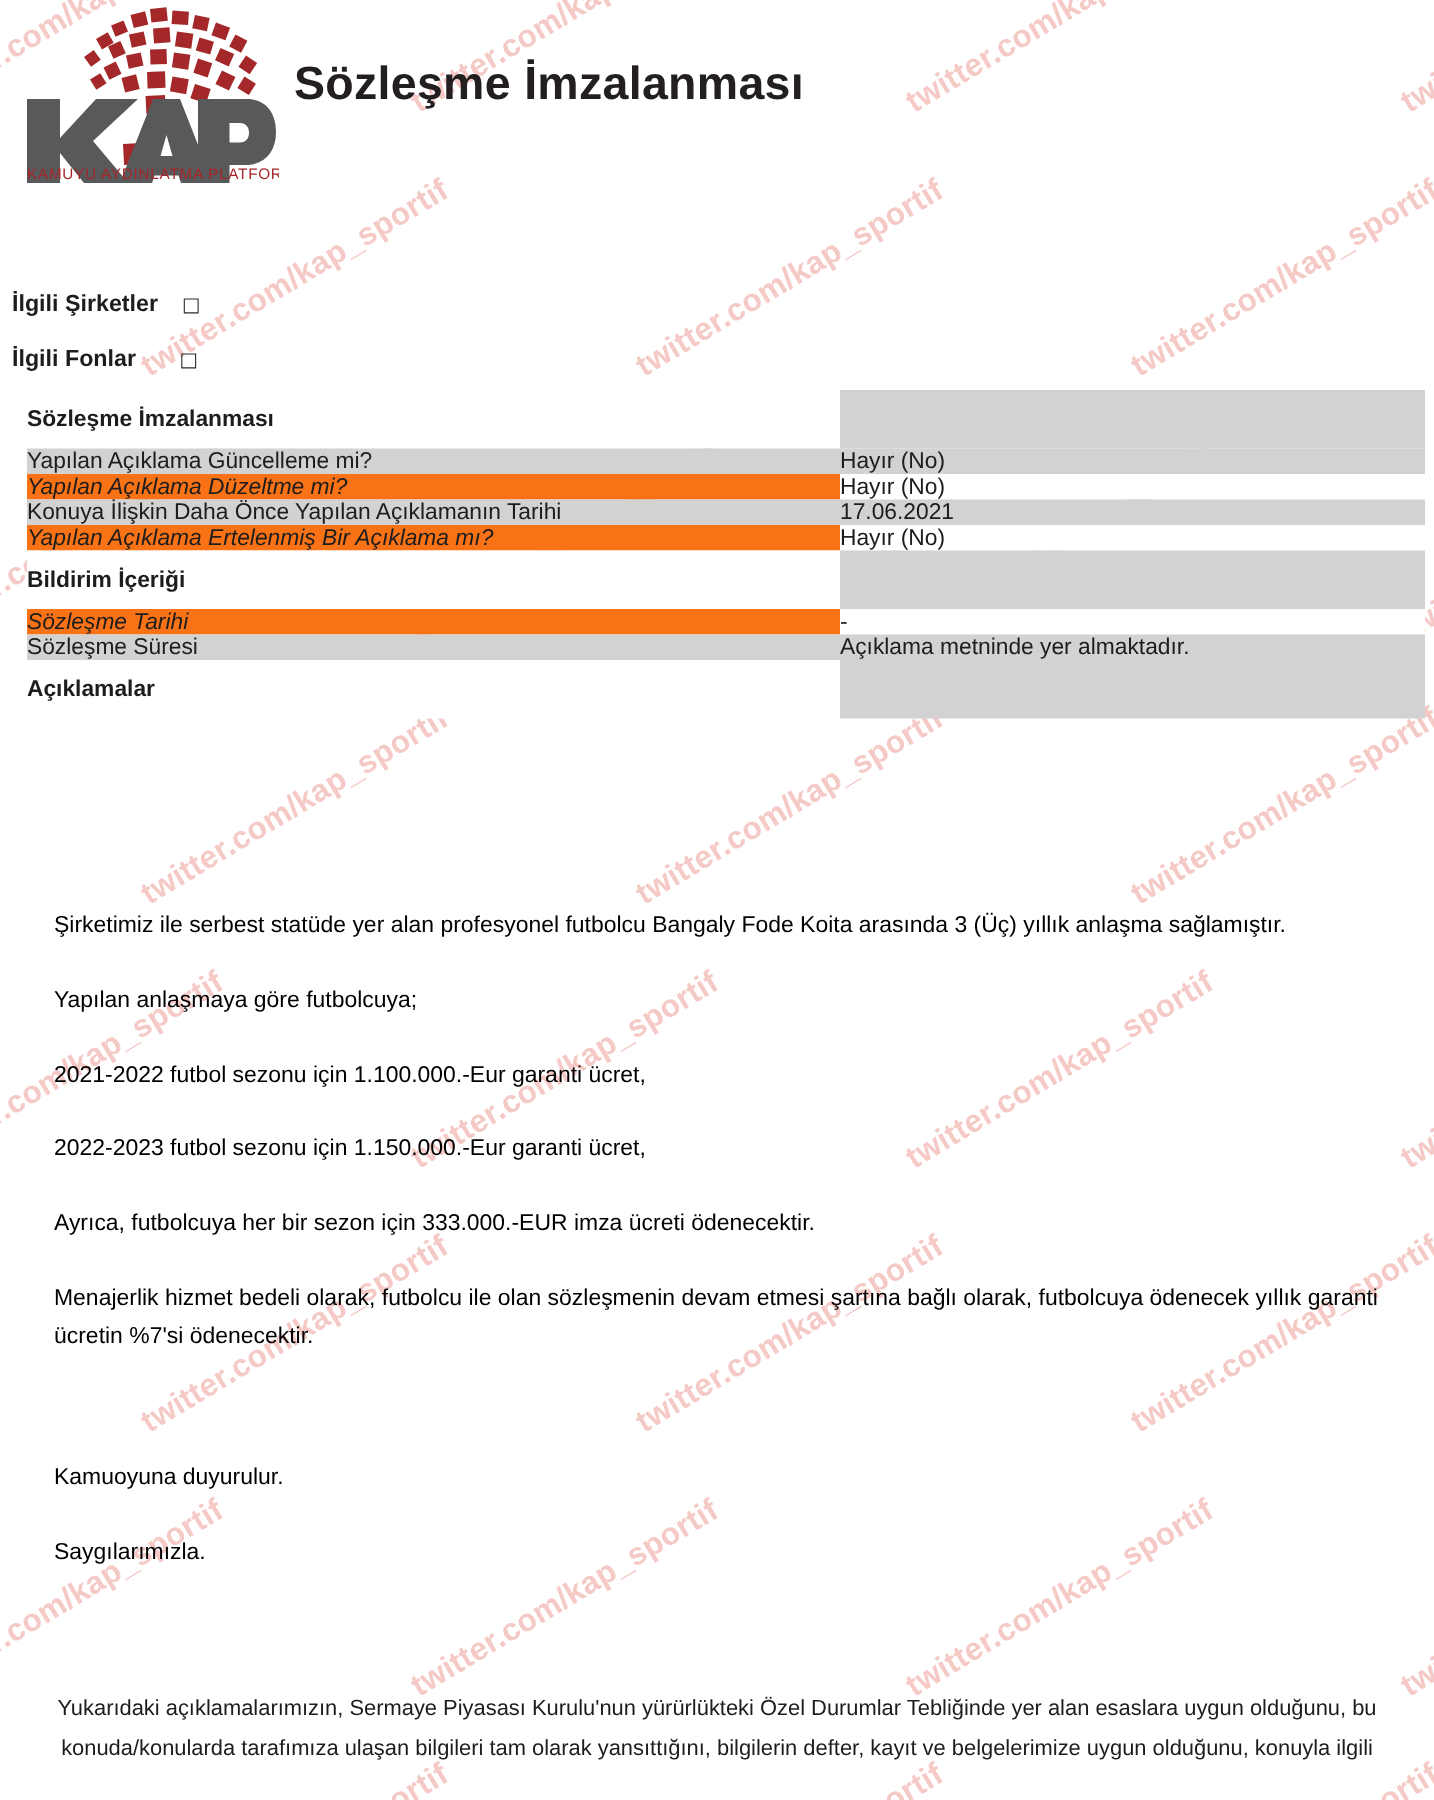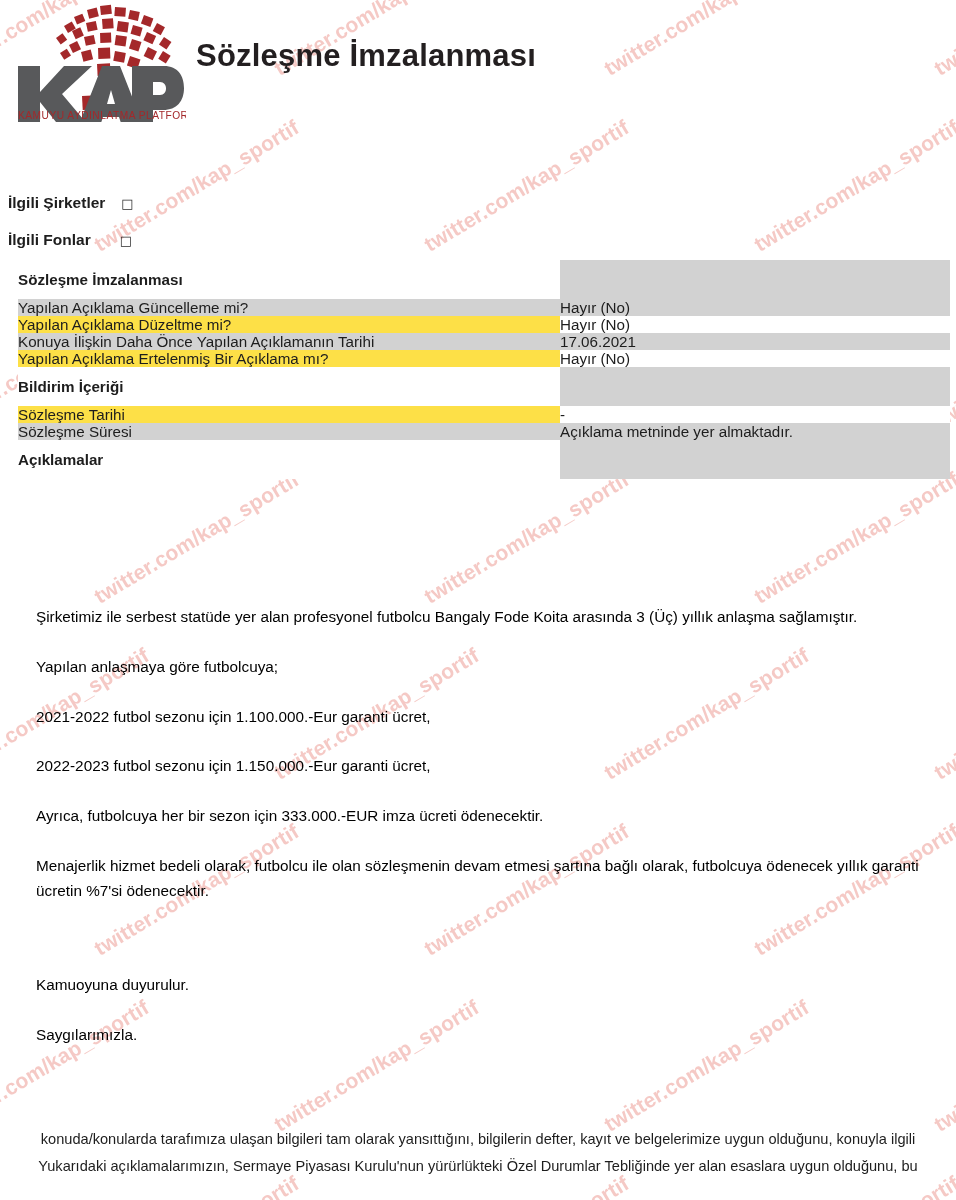--- a/index.html
+++ b/index.html
@@ -120,21 +120,21 @@
   tr.section-row td.val {
     background: #d2d2d2;
     height: 39px;
   }
   tr.data-row td {
     height: 16px;
   }
   tr.data-row td.lbl { padding-left: 38px; }
   tr.data-row td.val { padding-left: 3px; }
   tr.shade td { background: #d2d2d2; }
-  tr.plain td.lbl { background: #fde047; }
+  tr.plain td.lbl { background: #f97316; font-style: italic; }
   tr.plain td.val { background: #ffffff; }
 
   
   #body-text {
     position: absolute;
     left: 36px;
     top: 605px;
     width: 888px;
   }
   #body-text p {
@@ -302,17 +302,17 @@
       <p>Yapılan anlaşmaya göre futbolcuya;</p>
       <p>2021-2022 futbol sezonu için 1.100.000.-Eur garanti ücret,</p>
       <p>2022-2023 futbol sezonu için 1.150.000.-Eur garanti ücret,</p>
       <p>Ayrıca, futbolcuya her bir sezon için 333.000.-EUR imza ücreti ödenecektir.</p>
       <p class="gap-big">Menajerlik hizmet bedeli olarak, futbolcu ile olan sözleşmenin devam etmesi şartına bağlı olarak, futbolcuya ödenecek yıllık garanti ücretin %7'si ödenecektir.</p>
       <p>Kamuoyuna duyurulur.</p>
       <p>Saygılarımızla.</p>
     </div>
 
   <div id="footer-note">
+    <div>Yukarıdaki açıklamalarımızın, Sermaye Piyasası Kurulu'nun yürürlükteki Özel Durumlar Tebliğinde yer alan esaslara uygun olduğunu, bu</div>
     <div>konuda/konularda tarafımıza ulaşan bilgileri tam olarak yansıttığını, bilgilerin defter, kayıt ve belgelerimize uygun olduğunu, konuyla ilgili</div>
-    <div>Yukarıdaki açıklamalarımızın, Sermaye Piyasası Kurulu'nun yürürlükteki Özel Durumlar Tebliğinde yer alan esaslara uygun olduğunu, bu</div>
   </div>
 
 </div>
 
 </body></html>

